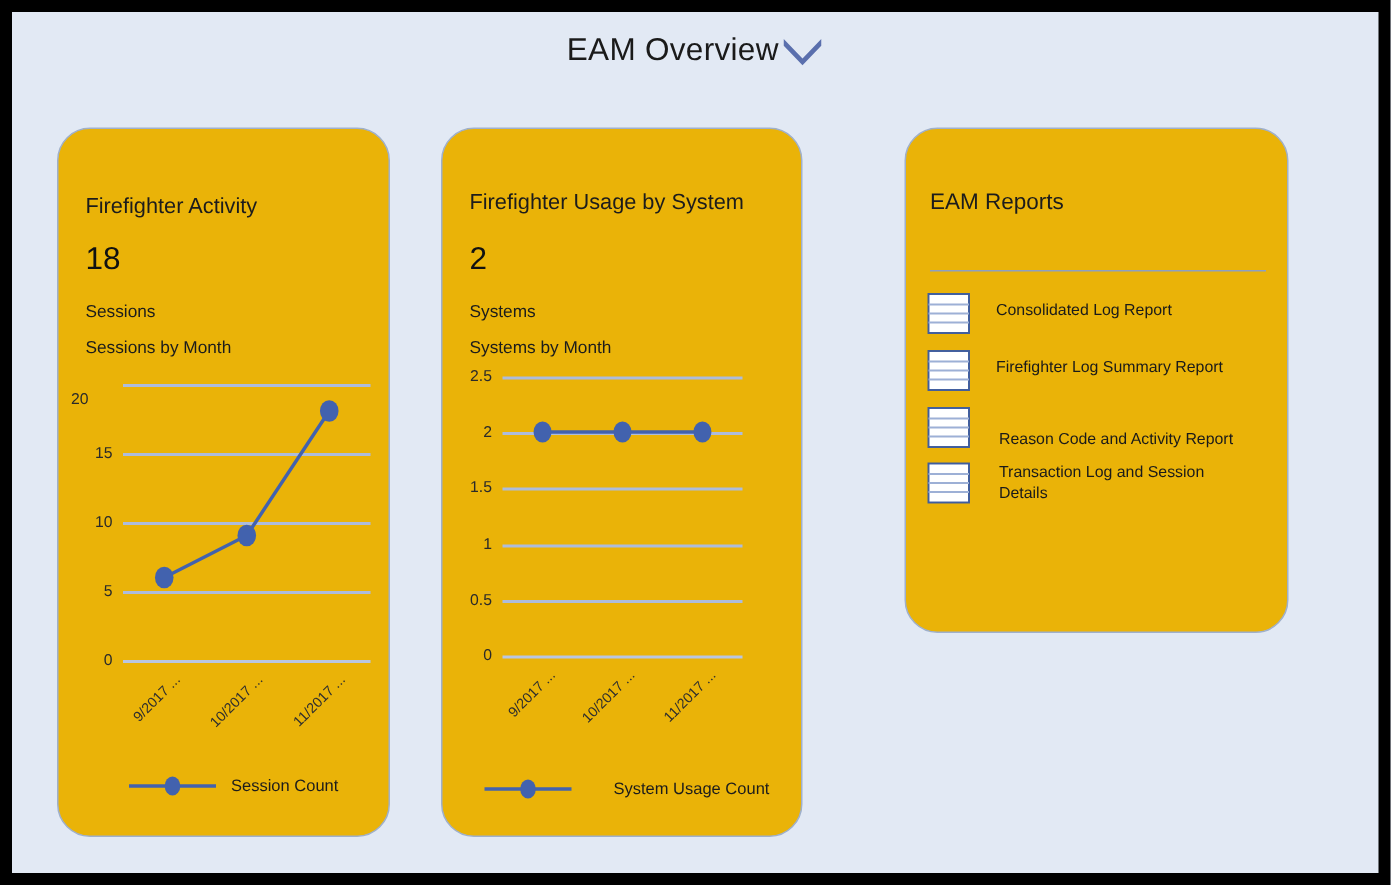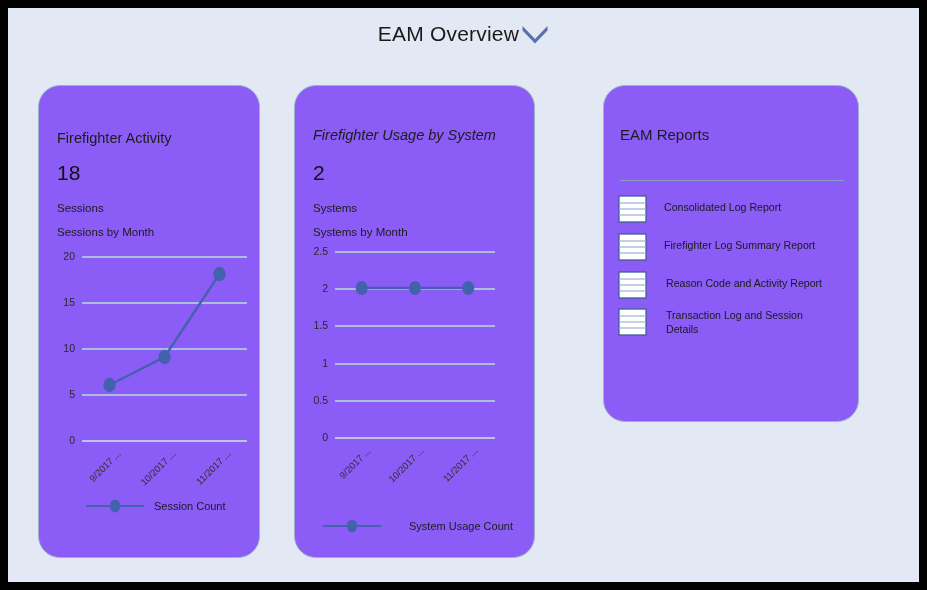--- a/index.html
+++ b/index.html
@@ -23,21 +23,21 @@
     height:40px;
   }
   #header-inner{display:inline-flex;align-items:center;gap:2px;}
   #page-title{
     font-size:21px;color:#1a1a1a;font-weight:400;letter-spacing:.2px;
   }
   #chevron-down-icon{display:block;}
   
   .card{
     position:absolute;
-    background:#8b5cf6;
+    background:#eab308;
     border:1px solid #9fb0cb;
     border-radius:22px;
     box-sizing:border-box;
   }
   #card-activity{left:30px;top:77px;width:222px;height:473px;}
   #card-usage{left:286px;top:77px;width:241px;height:473px;}
   #card-reports{left:595px;top:77px;width:256px;height:337px;}
 
   .card-title{
     position:absolute;
@@ -128,50 +128,50 @@
     <div class="kpi-sub" style="left:18px;top:140px;">Sessions by Month</div>
 
     <div class="chart" id="chart-activity" style="left:0px;top:0px;width:222px;height:300px;">
 
       <div class="gridline" style="left:43px;top:170px;width:165px;"></div>
       <div class="gridline" style="left:43px;top:216px;width:165px;"></div>
       <div class="gridline" style="left:43px;top:262px;width:165px;"></div>
       <div class="gridline" style="left:43px;top:308px;width:165px;"></div>
       <div class="gridline zero" style="left:43px;top:354px;width:165px;"></div>
 
-      <div class="axis-label" style="left:0px;top:170px;width:36px;">20</div>
+      <div class="axis-label" style="left:0px;top:180px;width:20px;">20</div>
       <div class="axis-label" style="left:0px;top:216px;width:36px;">15</div>
       <div class="axis-label" style="left:0px;top:262px;width:36px;">10</div>
       <div class="axis-label" style="left:0px;top:308px;width:36px;">5</div>
       <div class="axis-label" style="left:0px;top:354px;width:36px;">0</div>
 
       <svg class="series-svg" width="222" height="400">
         <polyline points="70.5,299 125.5,271 180.5,188" fill="none" stroke="#4262ae" stroke-width="2.3"></polyline>
         <ellipse cx="70.5" cy="299" rx="6.2" ry="7.2" fill="#4262ae"></ellipse>
         <ellipse cx="125.5" cy="271" rx="6.2" ry="7.2" fill="#4262ae"></ellipse>
         <ellipse cx="180.5" cy="188" rx="6.2" ry="7.2" fill="#4262ae"></ellipse>
       </svg>
 
       <div class="xtick" style="left:0px;top:362px;width:76px;">9/2017 ...</div>
       <div class="xtick" style="left:55px;top:362px;width:76px;">10/2017 ...</div>
       <div class="xtick" style="left:110px;top:362px;width:76px;">11/2017 ...</div>
     </div>
 
-    <div class="legend" style="left:45px;top:412px;">
+    <div class="legend" style="left:45px;top:430px;">
       <svg class="legend-swatch" width="62" height="16">
         <line x1="2" y1="8" x2="60" y2="8" stroke="#4262ae" stroke-width="2.2"></line>
         <ellipse cx="31" cy="8" rx="5.2" ry="6.4" fill="#4262ae"></ellipse>
       </svg>
       <span>Session Count</span>
     </div>
   </div>
 
   <div class="card" id="card-usage">
 
-    <div class="card-title" style="left:18px;top:41px;font-style:italic;">Firefighter Usage by System</div>
+    <div class="card-title" style="left:18px;top:41px;">Firefighter Usage by System</div>
 
     <div class="kpi-value" style="left:18px;top:76px;">2</div>
 
     <div class="kpi-unit" style="left:18px;top:116px;text-align:right;">Systems</div>
 
     <div class="kpi-sub" style="left:18px;top:140px;">Systems by Month</div>
 
     <div class="chart" id="chart-usage" style="left:0px;top:0px;width:241px;height:300px;">
 
       <div class="gridline" style="left:40px;top:165px;width:160px;"></div>
@@ -241,21 +241,21 @@
 
     <div class="report-item" style="left:14px;top:184px;">
       <span class="report-icon">
         <svg width="30" height="30" viewBox="0 0 30 30" aria-hidden="true">
           <rect x="1" y="2" width="27" height="26" fill="#ffffff" stroke="#3f5d9e" stroke-width="1.3"></rect>
           <line x1="1" y1="9" x2="28" y2="9" stroke="#9db0d6" stroke-width="1.2"></line>
           <line x1="1" y1="15" x2="28" y2="15" stroke="#9db0d6" stroke-width="1.2"></line>
           <line x1="1" y1="21" x2="28" y2="21" stroke="#9db0d6" stroke-width="1.2"></line>
         </svg>
       </span>
-      <span class="report-label" style="margin-left:18px;margin-top:6px;">Reason Code and Activity Report</span>
+      <span class="report-label" style="margin-left:18px;margin-top:16px;">Reason Code and Activity Report</span>
     </div>
 
     <div class="report-item" style="left:14px;top:221px;">
       <span class="report-icon">
         <svg width="30" height="30" viewBox="0 0 30 30" aria-hidden="true">
           <rect x="1" y="2" width="27" height="26" fill="#ffffff" stroke="#3f5d9e" stroke-width="1.3"></rect>
           <line x1="1" y1="9" x2="28" y2="9" stroke="#9db0d6" stroke-width="1.2"></line>
           <line x1="1" y1="15" x2="28" y2="15" stroke="#9db0d6" stroke-width="1.2"></line>
           <line x1="1" y1="21" x2="28" y2="21" stroke="#9db0d6" stroke-width="1.2"></line>
         </svg>

